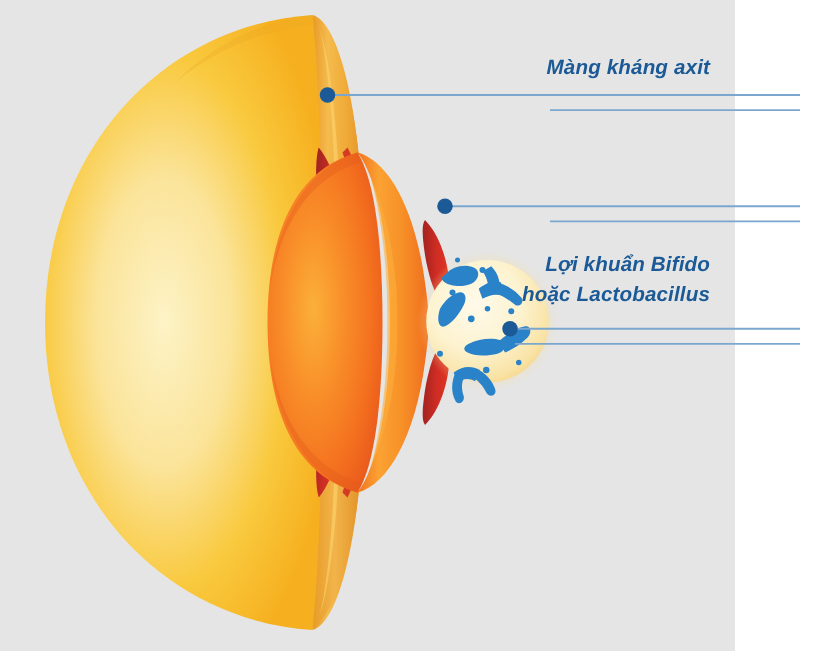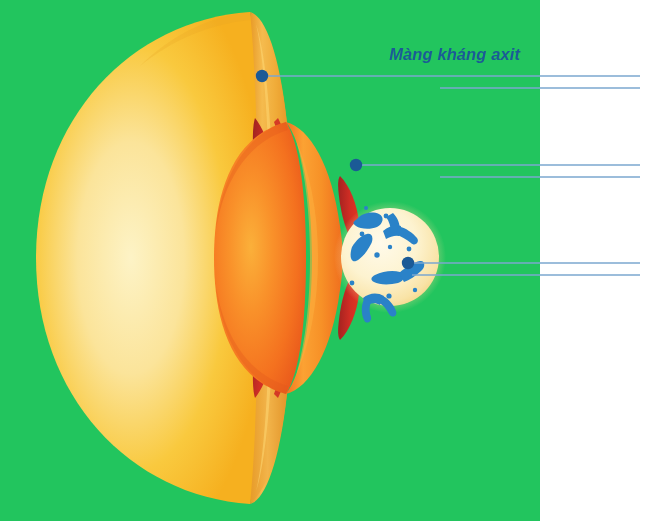--- a/index.html
+++ b/index.html
@@ -8,23 +8,23 @@
     background: #ffffff;
   }
   body {
     width: 660px;
     height: 521px;
     overflow: hidden;
     font-family: "Liberation Sans", sans-serif;
   }
   #stage {
     position: relative;
-    width: 540px;
+    width: 588px;
     height: 521px;
-    background: #22c55e;
+    background: #e5e5e5;
   }
   #figure {
     position: absolute;
     left: 0;
     top: 0;
     width: 660px;
     height: 521px;
   }
   .callout-label {
     position: absolute;
@@ -230,14 +230,16 @@
 
       <line x1="440" y1="88" x2="640" y2="88" stroke="#7ba7cf" stroke-width="1.4"></line>
       <line x1="440" y1="177" x2="640" y2="177" stroke="#7ba7cf" stroke-width="1.4"></line>
       <line x1="412" y1="275" x2="640" y2="275" stroke="#7ba7cf" stroke-width="1.4"></line>
     </g>
   </svg>
 
   <div class="callout-label" id="label-1">Màng kháng axit</div>
 
 
+  <div class="callout-label" id="label-3">Lợi khuẩn Bifido
+hoặc Lactobacillus</div>
 
 </div>
 
 </body></html>

